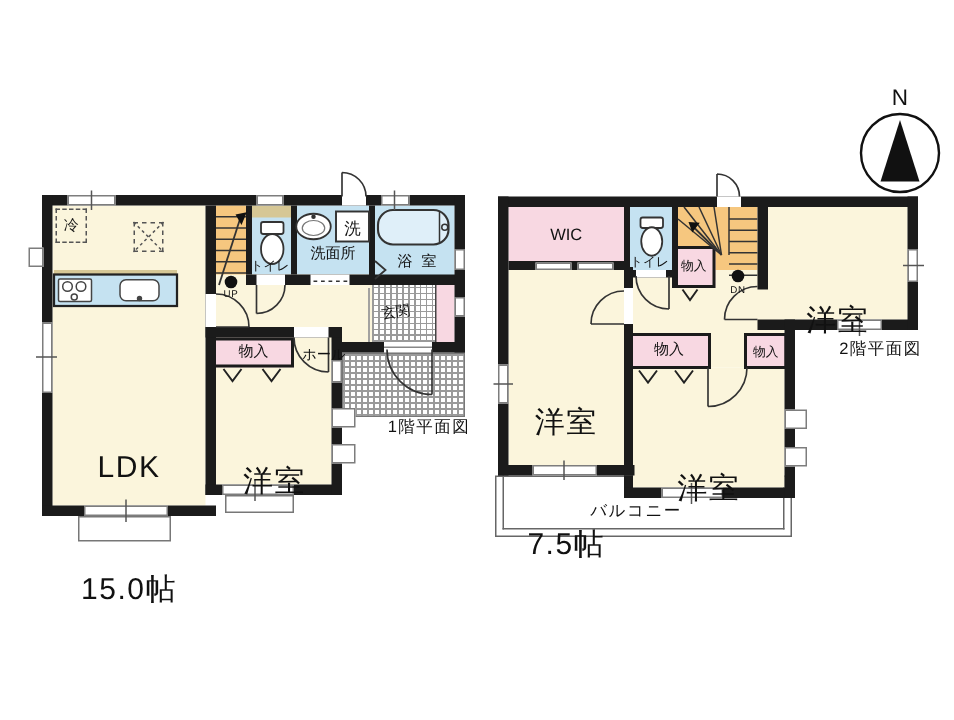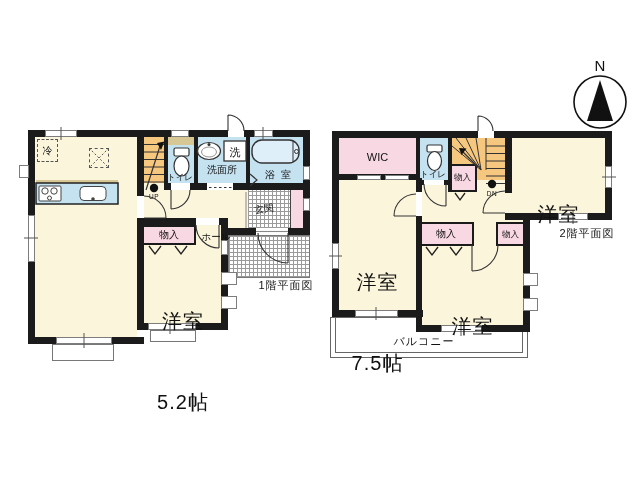--- a/index.html
+++ b/index.html
@@ -258,24 +258,25 @@
   <div class="lbl mid" style="left:37px;top:145px;width:21px;">冷</div>
   <div class="lbl" style="left:224px;top:145px;width:22px;font-size:11px;">洗</div>
   <div class="lbl tiny" style="left:164px;top:172px;width:32px;">トイレ</div>
   <div class="lbl mid" style="left:198px;top:164px;width:48px;">洗面所</div>
   <div class="lbl mid" style="left:255px;top:170px;width:46px;font-family:Liberation Mono, monospace;">浴 室</div>
   <div class="lbl tiny" style="left:196px;top:185px;width:40px;font-size:9.5px;margin-top:47px;">ホール</div>
   <div class="lbl tiny" style="left:246px;top:204px;width:36px;font-size:9.5px;transform:rotate(-8deg);">玄関</div>
   <div class="lbl mid" style="left:142px;top:229px;width:54px;">物入</div>
   <div class="lbl updn" style="left:144px;top:193px;width:20px;">UP</div>
   <div class="lbl big" style="left:35px;top:245px;width:102px;">
+    <div>LDK</div>
+    <div>15.0帖</div>
   </div>
   <div class="lbl big" style="left:144px;top:254px;width:78px;">
     <div>洋室</div>
-    <div>5.2帖</div>
   </div>
   <div class="lbl cap" style="left:250px;top:279px;width:72px;">1階平面図</div>
 
   <div class="lbl" style="left:339px;top:151px;width:77px;font-size:11px;">WIC</div>
   <div class="lbl tiny" style="left:416px;top:169px;width:34px;">トイレ</div>
   <div class="lbl tiny" style="left:448px;top:172px;width:29px;">物入</div>
   <div class="lbl updn" style="left:482px;top:190px;width:20px;">DN</div>
   <div class="lbl big" style="left:512px;top:147px;width:93px;">
     <div>洋室</div>
   </div>

